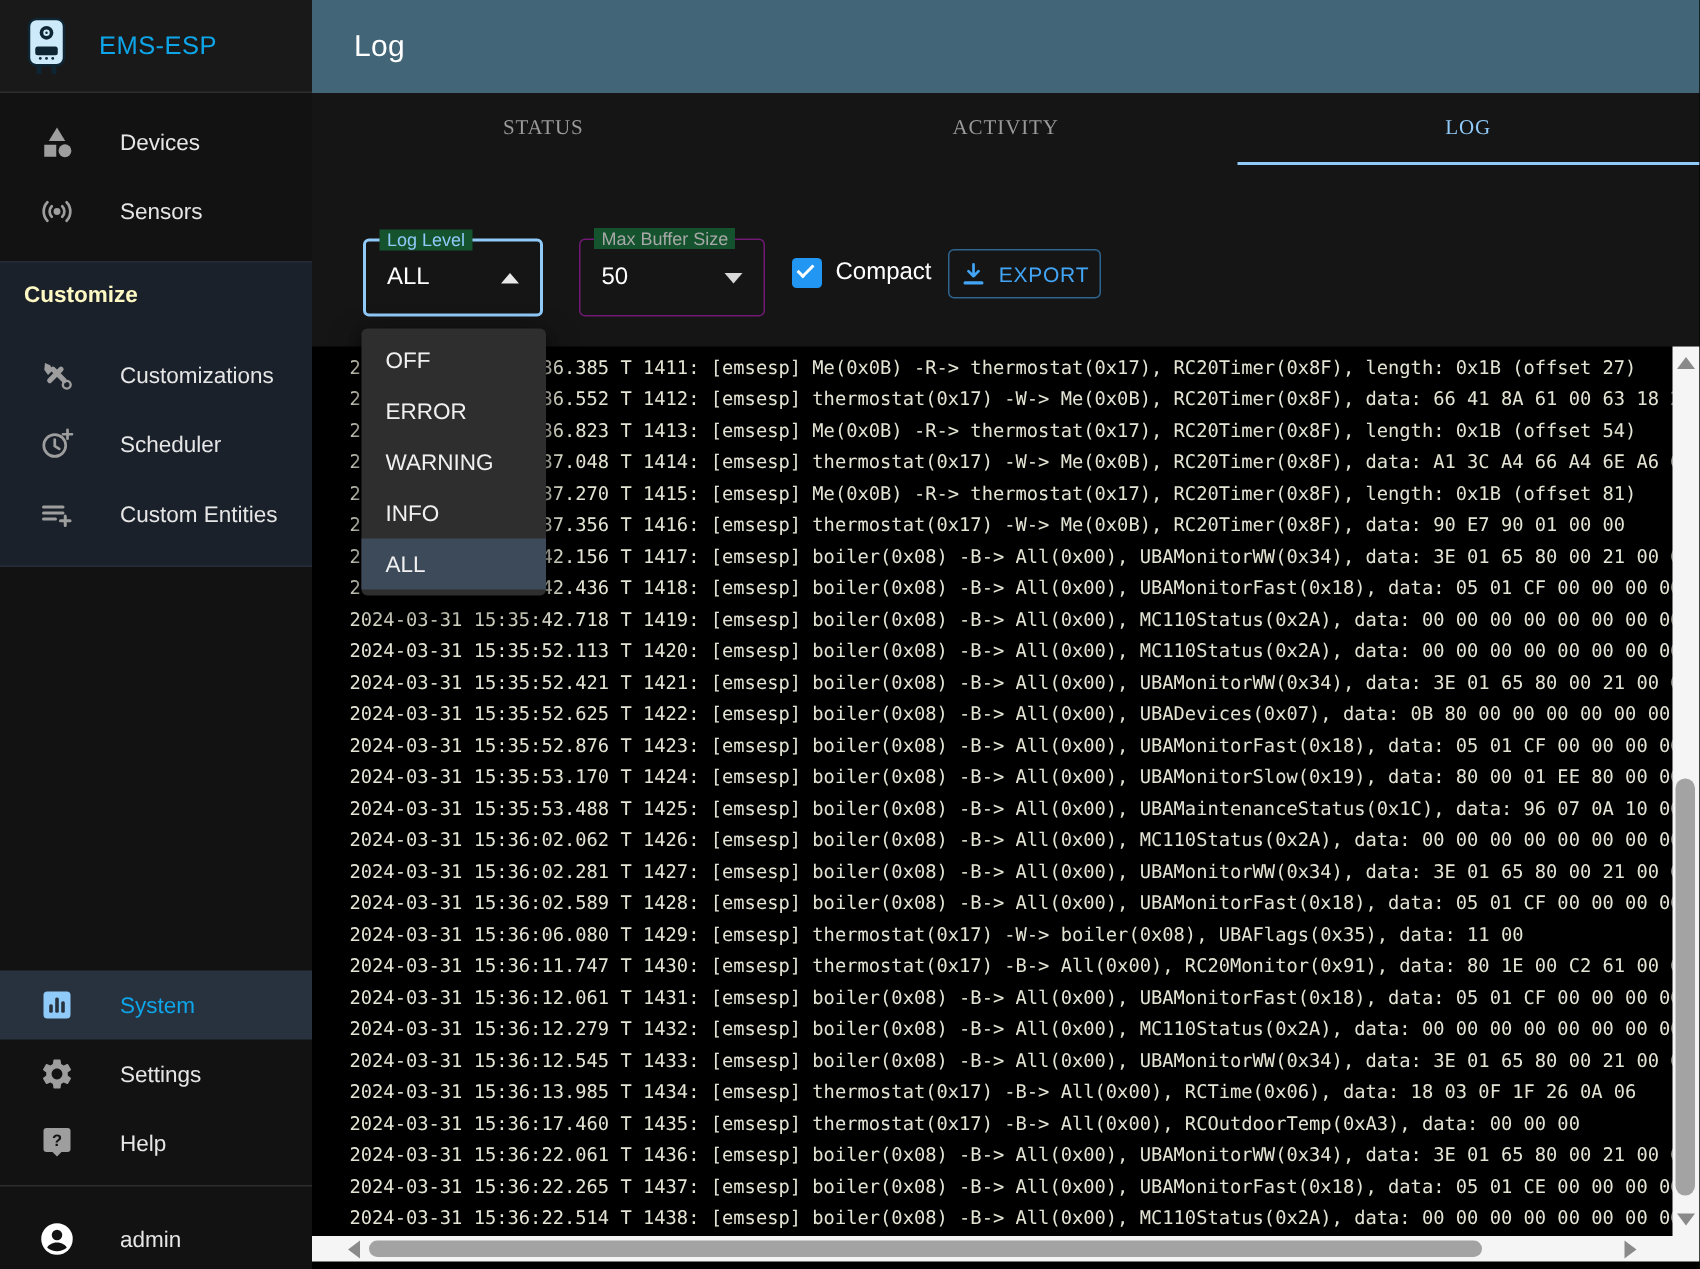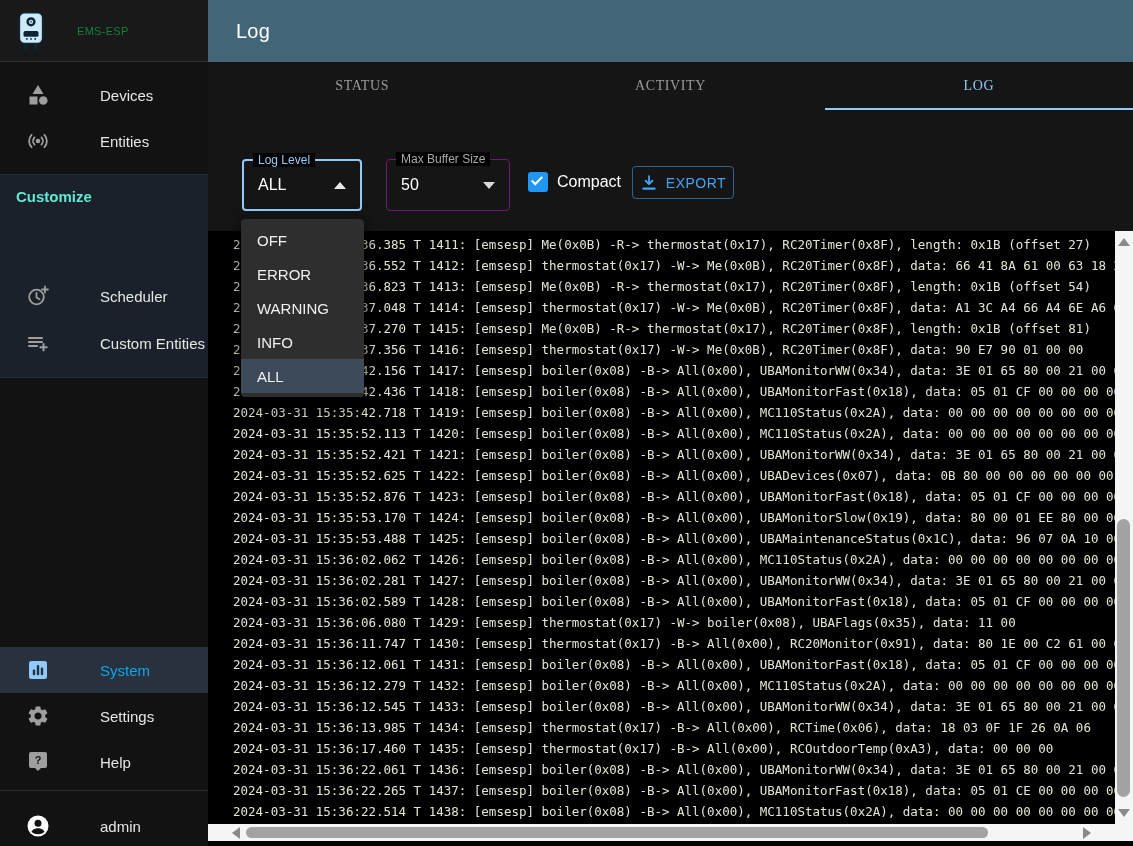--- a/index.html
+++ b/index.html
@@ -5,46 +5,46 @@
   * { box-sizing: border-box; margin: 0; padding: 0; }
   html,body { width:1133px; height:846px; overflow:hidden; }
   body {
     font-family:"Liberation Sans", sans-serif;
     background:#151515; position:relative; color:#e0e0e0;
   }
   
   .sidebar { position:absolute; left:0; top:0; width:208px; height:846px; background:#121212; z-index:5; }
   .sidebar-header { position:absolute; left:0; top:0; width:208px; height:62px; background:#191919;
     border-bottom:1px solid #2d2d2d; display:flex; align-items:center; padding-left:16px; }
-  .app-title { margin-left:31px; font-size:11px; font-weight:500; color:#15803d; letter-spacing:.3px; }
-  .srow { position:absolute; left:0; width:208px; height:46px; display:flex; align-items:center; padding-left:26px; cursor:pointer;gap:20px; }
+  .app-title { margin-left:20px; font-size:17px; font-weight:500; color:#0ea5e9; letter-spacing:.3px; }
+  .srow { position:absolute; left:0; width:208px; height:46px; display:flex; align-items:center; padding-left:26px; cursor:pointer; }
   .srow .lbl { margin-left:30px; font-size:15px; color:#e6e6e6; }
   .srow.selected { background:#28323f; }
   .srow.selected .lbl { color:#0ea5e9; }
   .section-bg { position:absolute; left:0; top:174px; width:208px; height:204px; background:#1b212b;
     border-top:1px solid #262d38; border-bottom:1px solid #262d38; }
-  .section-header { position:absolute; left:16px; top:188px; font-size:15px; font-weight:bold; color:#5eead4; }
+  .section-header { position:absolute; left:16px; top:188px; font-size:15px; font-weight:bold; color:#fef9c3; }
   .side-divider { position:absolute; left:0; top:790px; width:208px; height:1px; background:#2d2d2d; }
   .icon24 { width:24px; height:24px; flex:0 0 24px; }
   
   .appbar { position:absolute; left:208px; top:0; width:925px; height:62px; background:#426578;
     display:flex; align-items:center; padding-left:28px; }
   .appbar-title { font-size:20px; color:#fff; font-weight:400; letter-spacing:.2px; }
   
   .tabs { position:absolute; left:208px; top:62px; width:925px; height:48px; background:#151515; display:flex;font-family:Liberation Serif, serif; }
   .tab { flex:1; display:flex; align-items:center; justify-content:center; font-size:14px;
     font-weight:500; letter-spacing:.6px; color:#9a9a9a; cursor:pointer; }
   .tab.selected { color:#90caf9; }
   .tabs { position:absolute; }
   .indicator { position:absolute; left:66.667%; bottom:0; width:33.333%; height:2px; background:#90caf9; }
   
   .select { position:absolute; border-radius:4px; background:transparent; cursor:pointer; }
   .select-loglevel { left:242px; top:159px; width:120px; height:52px; border:2px solid #90caf9; }
   .select-buffer   { left:386px; top:159px; width:124px; height:52px; border:1px solid #701a75; }
-  .notch-label { position:absolute; top:-8px; left:9px; font-size:12px; padding:0 5px; background:#000000; }
+  .notch-label { position:absolute; top:-8px; left:9px; font-size:12px; padding:0 5px; background:#14532d; }
   .select-loglevel .notch-label { color:#90caf9; }
   .select-buffer   .notch-label { color:#a8a8a8; }
   .select-value { position:absolute; left:14px; top:50%; transform:translateY(-50%); font-size:16px; color:#fff; }
   .arrow-up { position:absolute; right:14px; top:50%; margin-top:-3px; width:0; height:0;
     border-left:6px solid transparent; border-right:6px solid transparent; border-bottom:7px solid #e8e8e8; }
   .arrow-down { position:absolute; right:14px; top:50%; margin-top:-3px; width:0; height:0;
     border-left:6px solid transparent; border-right:6px solid transparent; border-top:7px solid #d8d8d8; }
   .checkbox { position:absolute; left:528px; top:172px; width:20px; height:20px; background:#2196f3;
     border-radius:3px; cursor:pointer; }
   .checkbox .check { position:absolute; left:6px; top:2px; width:6px; height:11px;
@@ -111,26 +111,35 @@
   </div>
 
   <div class="srow" style="top:118px">
     <svg class="icon24" viewBox="0 0 24 24">
       <circle cx="12" cy="12" r="2.3" fill="#9e9e9e"></circle>
       <path d="M8.5 8.5a5 5 0 0 0 0 7" fill="none" stroke="#9e9e9e" stroke-width="1.8" stroke-linecap="round"></path>
       <path d="M15.5 8.5a5 5 0 0 1 0 7" fill="none" stroke="#9e9e9e" stroke-width="1.8" stroke-linecap="round"></path>
       <path d="M5.6 5.8a9 9 0 0 0 0 12.4" fill="none" stroke="#9e9e9e" stroke-width="1.8" stroke-linecap="round"></path>
       <path d="M18.4 5.8a9 9 0 0 1 0 12.4" fill="none" stroke="#9e9e9e" stroke-width="1.8" stroke-linecap="round"></path>
     </svg>
-    <span class="lbl">Entities</span>
+    <span class="lbl">Sensors</span>
   </div>
 
   <div class="section-bg"></div>
   <div class="section-header">Customize</div>
 
+  <div class="srow" style="top:227px">
+    <svg class="icon24" viewBox="0 0 24 24">
+      <rect x="6" y="10.2" width="14" height="3.4" rx="1.6" transform="rotate(45 13 12)" fill="#9e9e9e"></rect>
+      <rect x="4" y="10.2" width="14" height="3.4" rx="1.6" transform="rotate(-45 11 12)" fill="#9e9e9e"></rect>
+      <path d="M4 4 7.5 5.5 9 9 6 12 3.5 8.5z" fill="#9e9e9e"></path>
+      <circle cx="18.5" cy="18.5" r="2.6" fill="none" stroke="#9e9e9e" stroke-width="1.6"></circle>
+    </svg>
+    <span class="lbl">Customizations</span>
+  </div>
 
   <div class="srow" style="top:320px">
     <svg class="icon24" viewBox="0 0 24 24">
       <path d="M3 7h13M3 11h13M3 15h8" stroke="#9e9e9e" stroke-width="2" stroke-linecap="round"></path>
       <path d="M17.5 13v6.4M14.3 16.2h6.4" stroke="#9e9e9e" stroke-width="2" stroke-linecap="round"></path>
     </svg>
     <span class="lbl">Custom Entities</span>
   </div>
 
   <div class="srow" style="top:273px">

